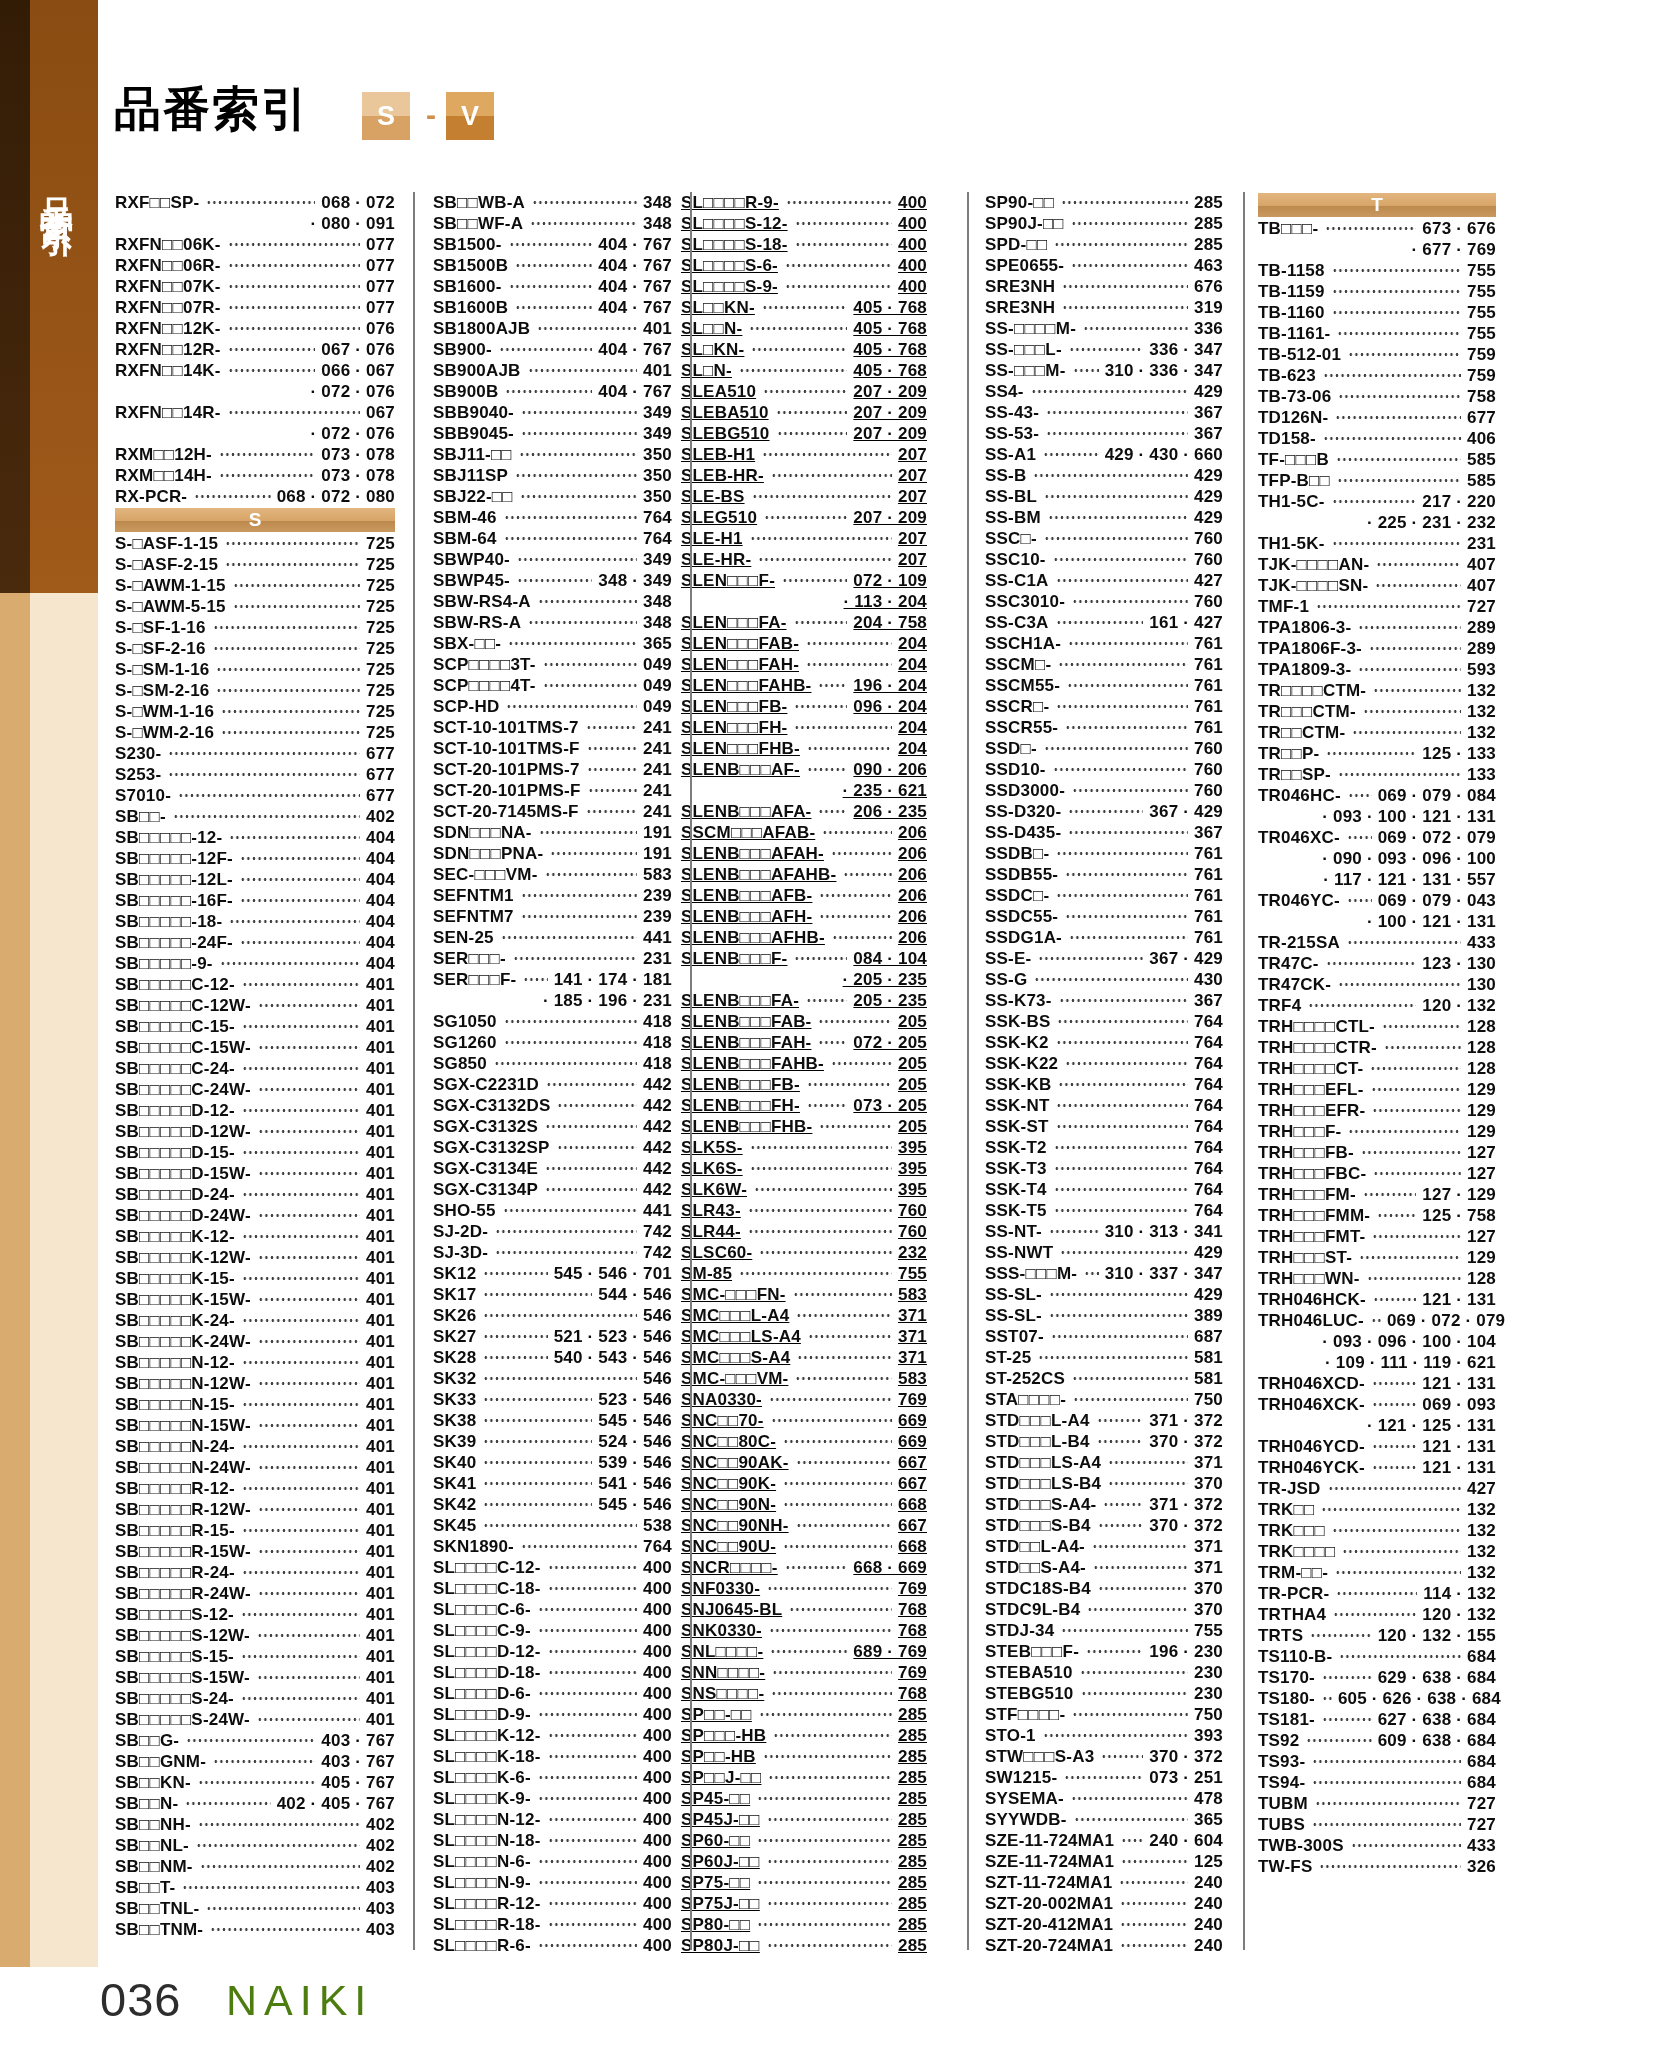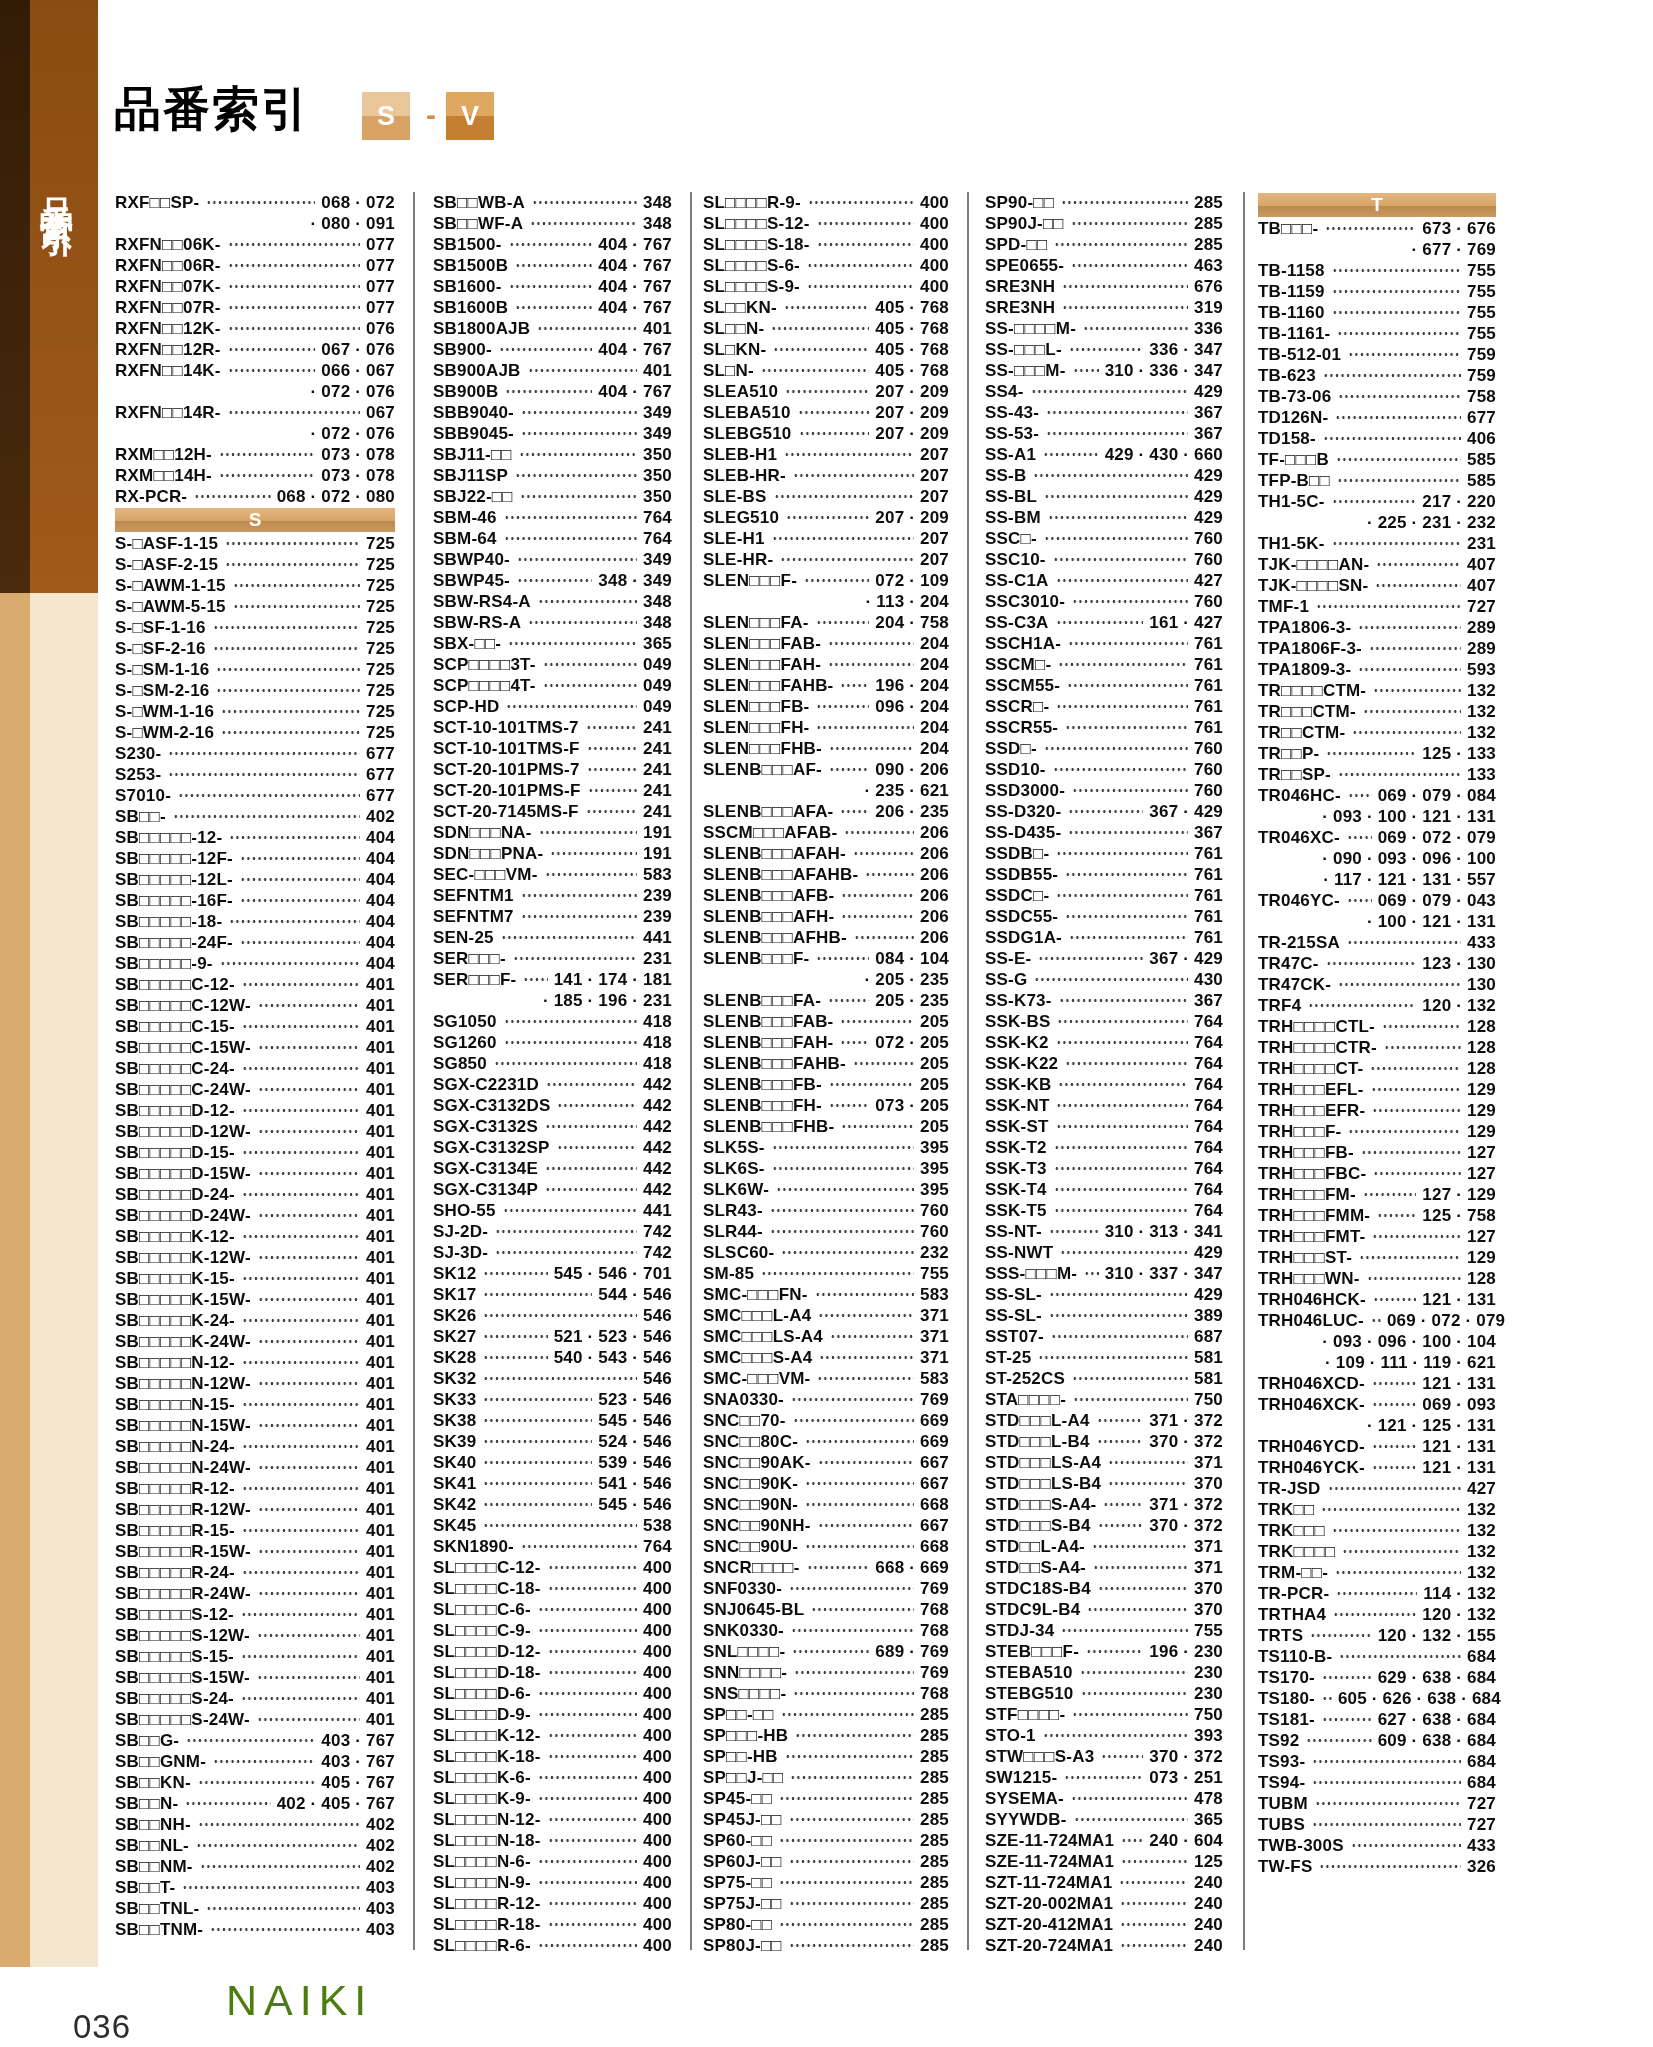--- a/index.html
+++ b/index.html
@@ -41,22 +41,22 @@
     background-image:radial-gradient(circle,#3f3f3f 1.15px,transparent 1.5px);
     background-size:5.6px 21px;background-repeat:repeat-x;background-position:0 0;}
   .row .pg{flex:0 0 auto;margin-left:auto;padding-left:4px;}
   .row.wrap{justify-content:center;}
   .band{height:24px;margin:1px 0;text-align:center;color:#ffffff;
     font-size:19px;font-weight:700;line-height:24px;
     background:linear-gradient(180deg,#e3b680 0%,#d6a466 55%,#bd8a4e 56%,#c9995f 100%);}
   .divider{position:absolute;top:192px;width:2px;height:1758px;background:#7d7d7d;}
   .div1{left:413px;} .div2{left:690px;} .div3{left:967px;} .div4{left:1243px;}
   
-  .footer-num{position:absolute;left:73px;top:1972px;
-    font-size:33px;font-weight:500;color:#2d2d2d;letter-spacing:1px;margin-top:36px;}
+  .footer-num{position:absolute;left:100px;top:1972px;
+    font-size:47px;font-weight:500;color:#2d2d2d;letter-spacing:1px;}
   .footer-brand{position:absolute;left:226px;top:1976px;
     font-size:43px;font-weight:400;color:#4d7c0f;letter-spacing:7px;}
 </style>
 </head>
 <body>
 
 <div class="side-outer-top"></div>
 <div class="side-inner-top"></div>
 <div class="side-outer-bot"></div>
 <div class="side-inner-bot"></div>
@@ -888,21 +888,21 @@
         <span class="nm">SL□□□□R-18-</span>
         <span class="ld"></span>
         <span class="pg">400</span>
       </div>
       <div class="row">
         <span class="nm">SL□□□□R-6-</span>
         <span class="ld"></span>
         <span class="pg">400</span>
       </div>
     </div>
-    <div class="col" style="left: 703px; width: 246px;">
+    <div class="col" style="left: 681px; width: 246px; text-decoration: underline;">
       <div class="row">
         <span class="nm">SL□□□□R-9-</span>
         <span class="ld"></span>
         <span class="pg">400</span>
       </div>
       <div class="row">
         <span class="nm">SL□□□□S-12-</span>
         <span class="ld"></span>
         <span class="pg">400</span>
       </div>

